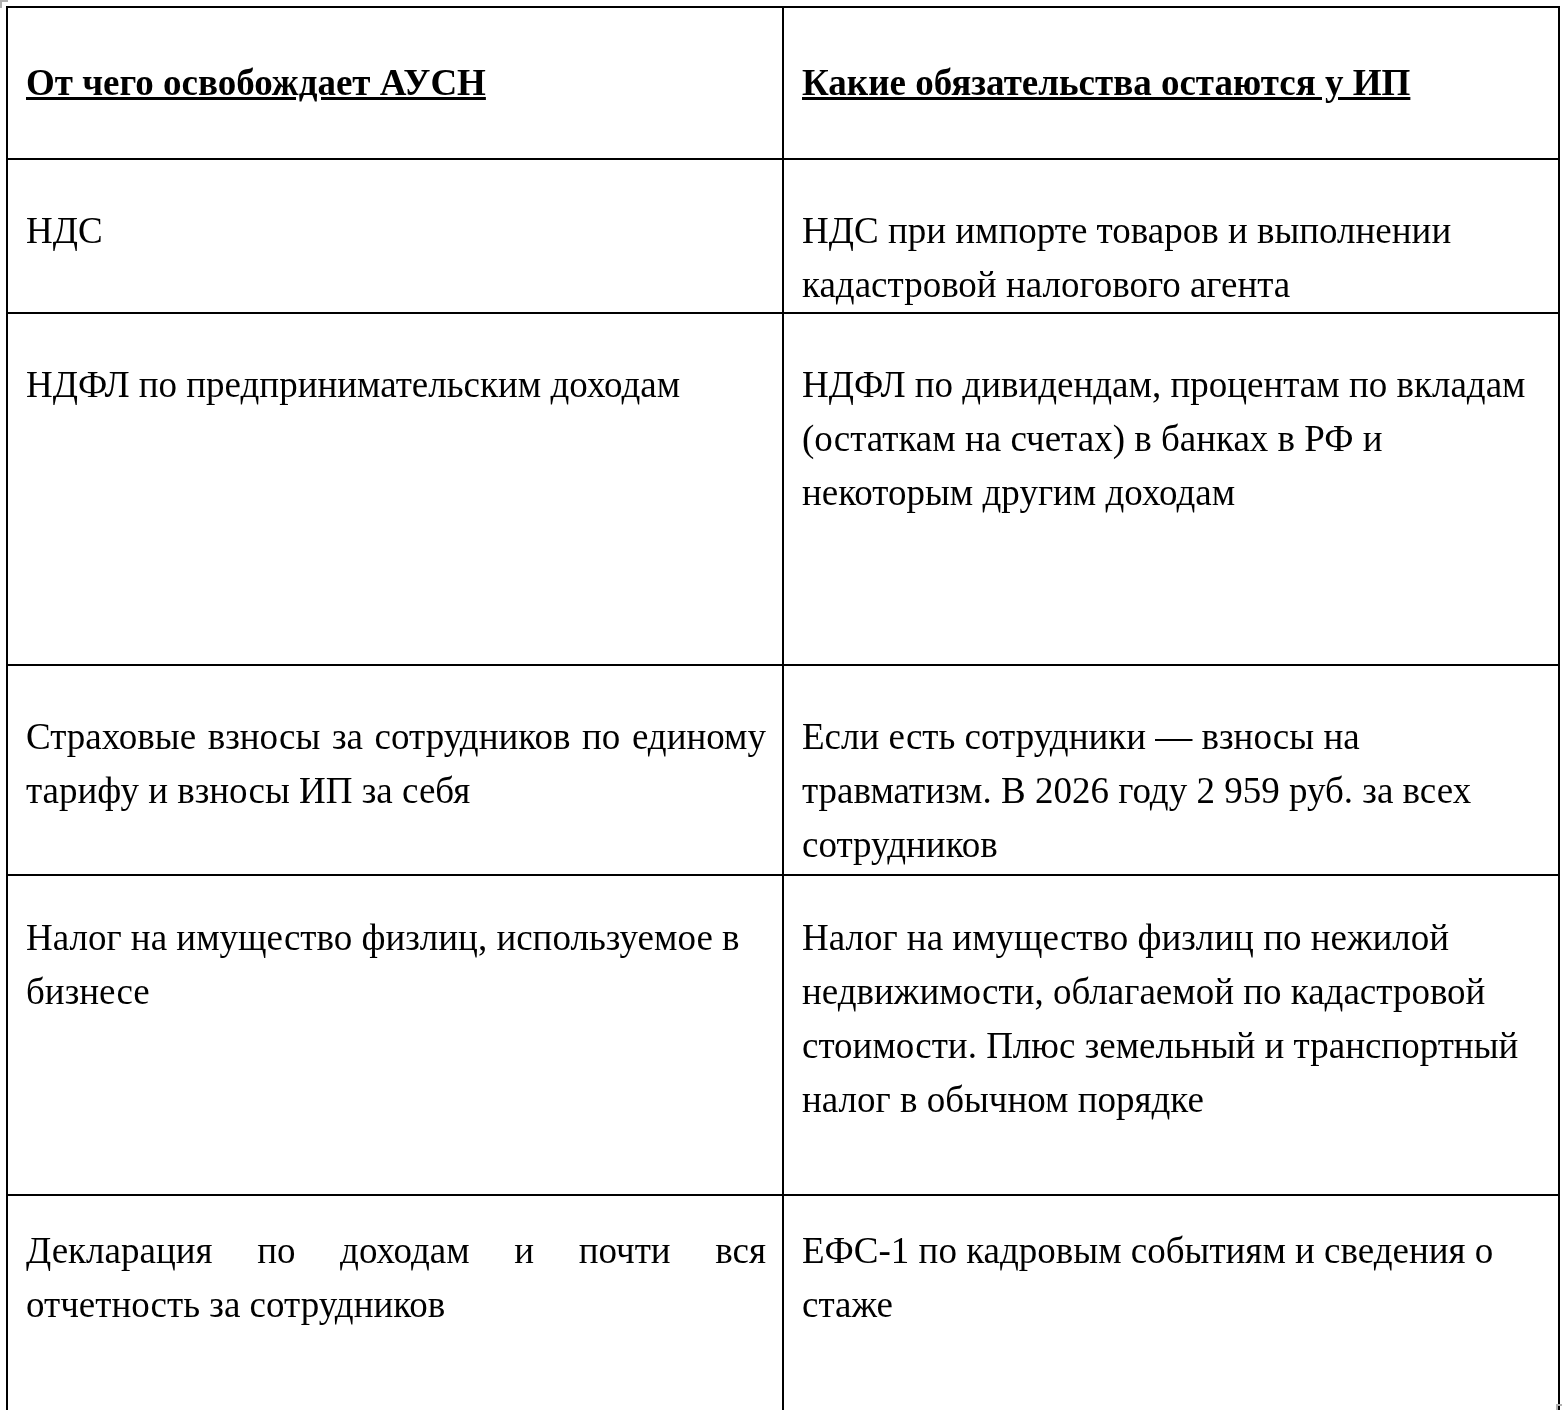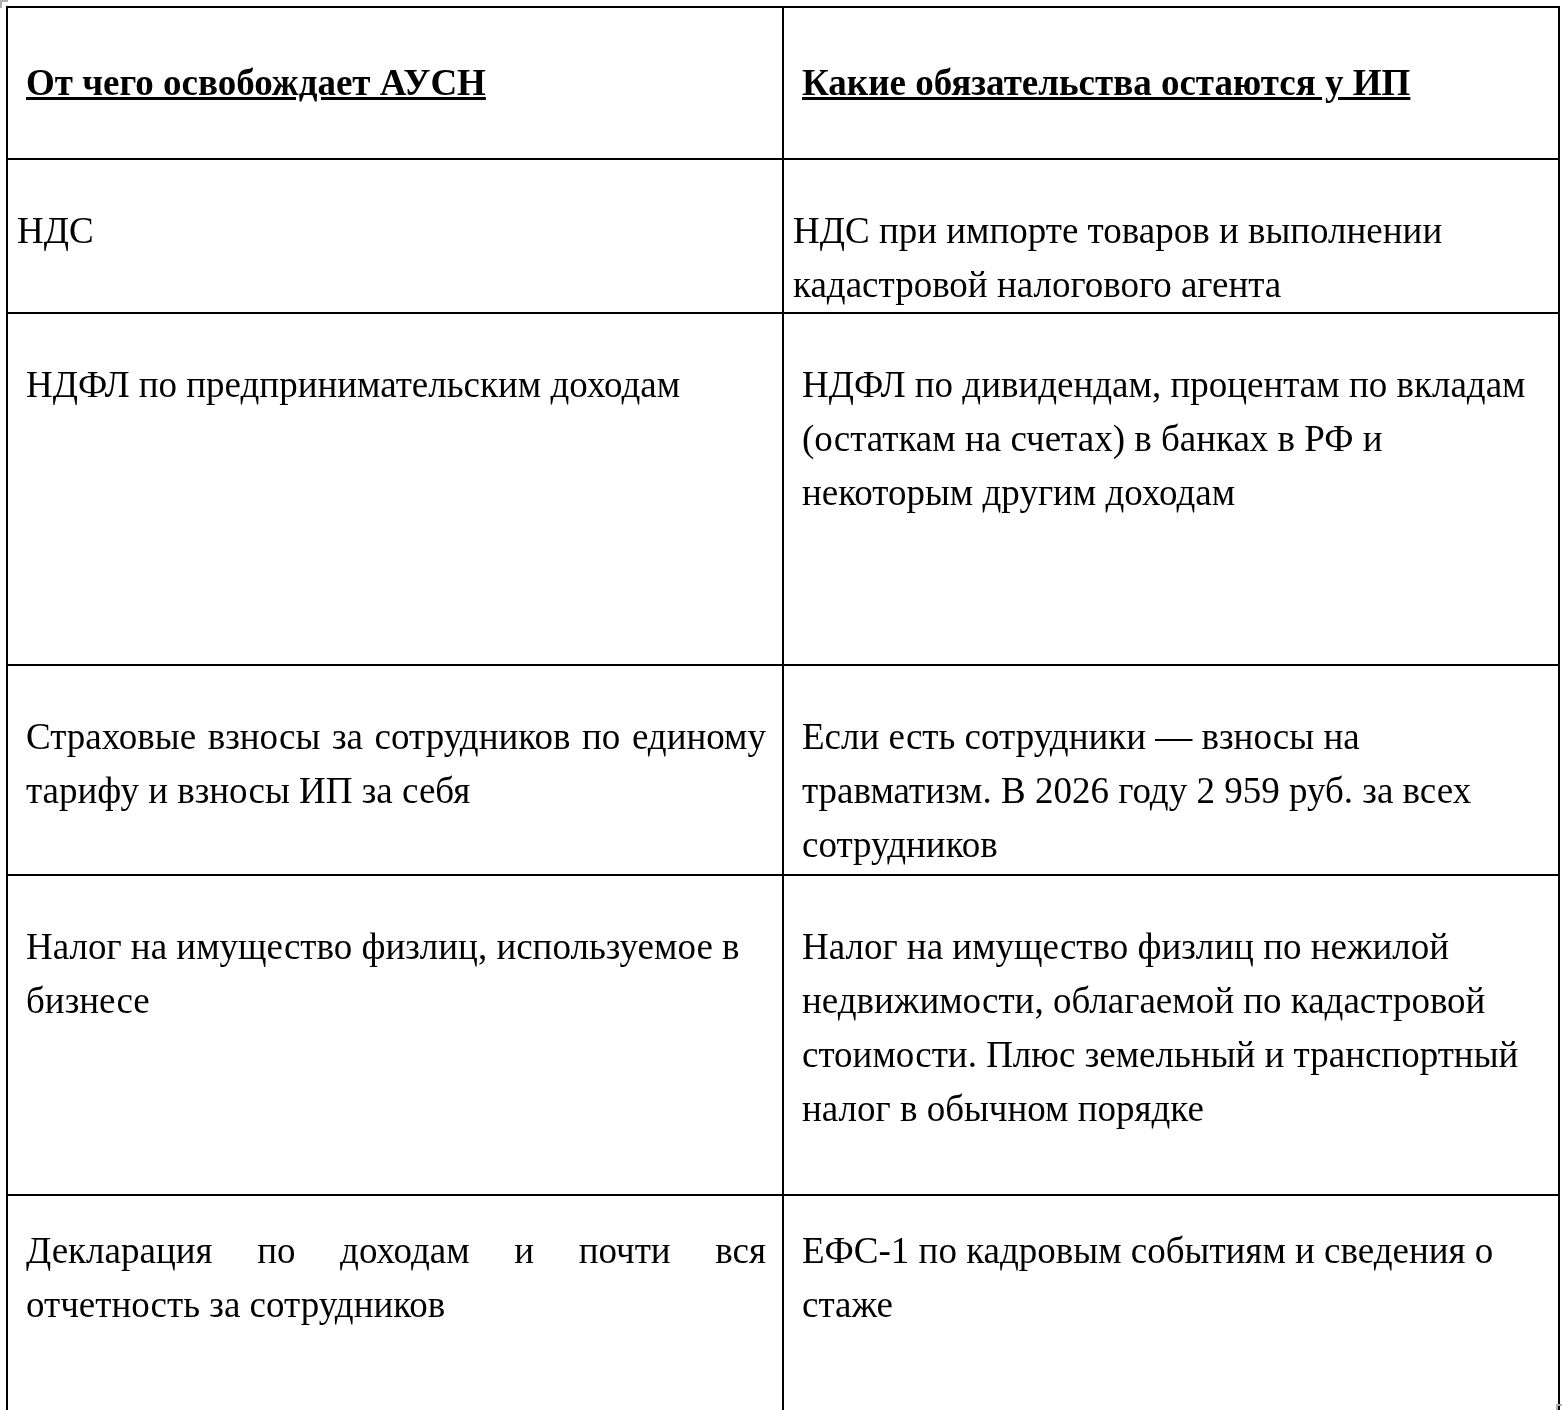--- a/index.html
+++ b/index.html
@@ -6,24 +6,24 @@
   body { width: 1562px; height: 1410px; position: relative; overflow: hidden;
          font-family: "Liberation Serif", "DejaVu Serif", serif; color: #000; }
   .corner-mark { position: absolute; width: 6px; height: 6px; border-left: 2px solid #b0b0b0; border-top: 2px solid #b0b0b0; }
   .corner-tl { left: 0; top: 0; }
   .corner-br { left: 1556px; top: 1404px; }
   table { position: absolute; left: 6px; top: 6px; border-collapse: collapse; table-layout: fixed; width: 1548px; }
   td { border: 2px solid #000; vertical-align: top; padding: 0 16px 0 18px; font-size: 37px; line-height: 54px; }
   td.c1 { width: 740px; }
   td.c2 { width: 740px; }
   tr.hdr td { height: 150px; vertical-align: middle; font-weight: bold; text-decoration: underline; }
-  tr.r1 td { height: 151px; padding-top: 44px; box-sizing: border-box; padding-left: 9px; }
+  tr.r1 td { height: 151px; padding-top: 44px; box-sizing: border-box; }
   tr.r2 td { height: 352px; padding-top: 44px; box-sizing: border-box; }
   tr.r3 td { height: 210px; padding-top: 44px; box-sizing: border-box; }
-  tr.r4 td { height: 320px; padding-top: 44px; box-sizing: border-box; border-radius: 18px; }
+  tr.r4 td { height: 320px; padding-top: 35px; box-sizing: border-box; border-radius: 18px; }
   tr.r5 td { height: 298px; padding-top: 28px; box-sizing: border-box; }
   .justify { text-align: justify; }
 </style>
 </head>
 <body>
 
 <div class="corner-mark corner-tl"></div>
 
 <table>
   <tbody>

